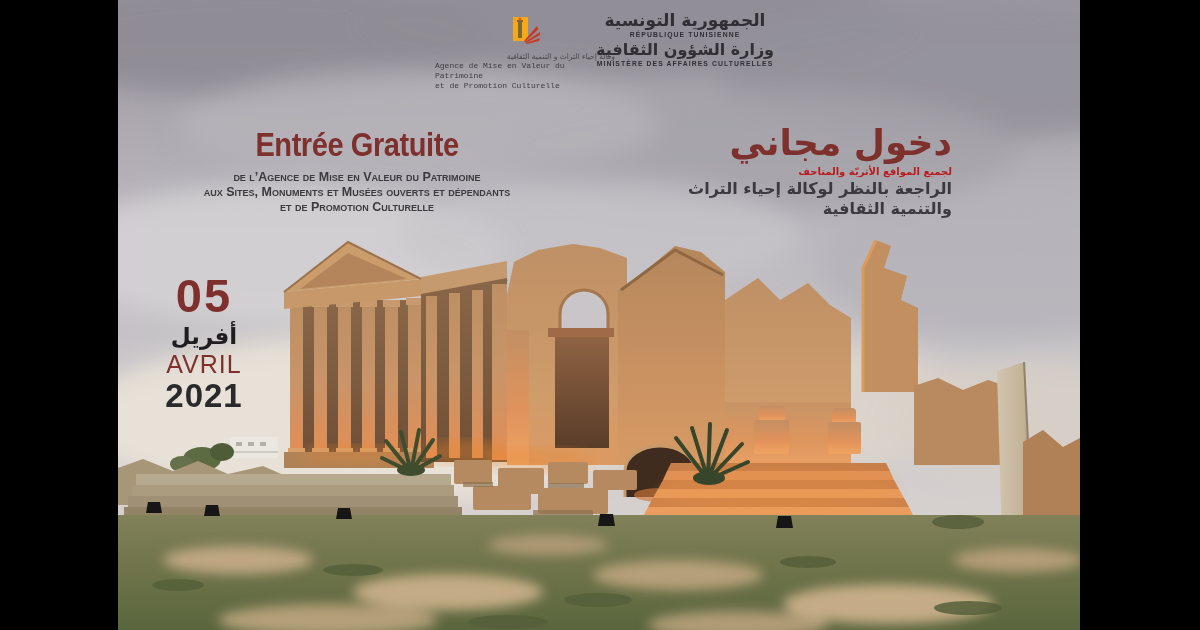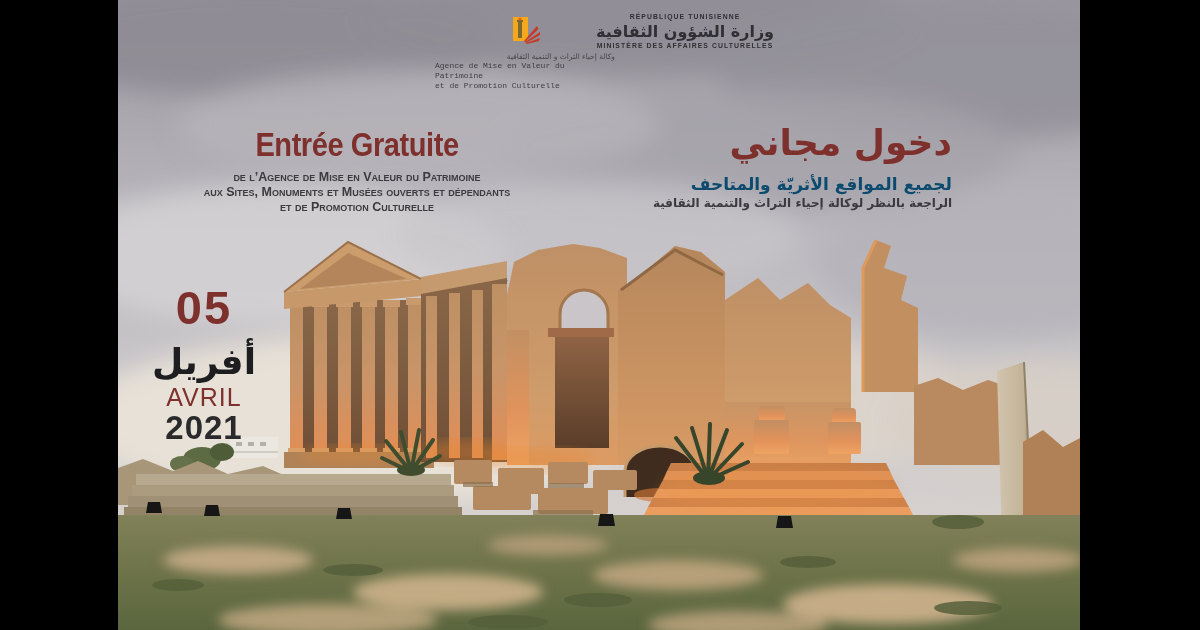--- a/index.html
+++ b/index.html
@@ -22,27 +22,27 @@
   .min-ar2{font-size:16px;font-weight:bold;line-height:1.05;margin-top:4px;}
 
   
   .fr-block{position:absolute;left:62px;top:128px;width:354px;text-align:center;}
   .fr-title{font-size:33px;font-weight:bold;color:#7e302d;letter-spacing:-0.5px;transform:scaleX(.88);transform-origin:50% 50%;line-height:1.05;}
   .fr-sub{margin-top:7px;font-size:12.5px;font-weight:bold;font-variant:small-caps;color:#3b3a3e;line-height:1.2;}
 
   
   .ar-block{position:absolute;right:128px;top:122px;width:330px;text-align:right;direction:rtl;}
   .ar-title{font-size:36px;font-weight:bold;color:#7e302d;line-height:1.15;letter-spacing:1px;}
-  .ar-sub1{font-size:17px;font-weight:bold;color:#0c4a6e;margin-top:11px;line-height:1.25;}
-  .ar-sub2{font-size:12px;font-weight:bold;color:#3b3a3e;line-height:1.25;}
-
-  
-  .date-block{position:absolute;left:8px;top:284px;width:156px;text-align:center;}
+  .ar-sub1{font-size:10px;font-weight:bold;color:#b91c1c;margin-top:3px;line-height:1.25;}
+  .ar-sub2{font-size:16px;font-weight:bold;color:#3b3a3e;line-height:1.25;}
+
+  
+  .date-block{position:absolute;left:8px;top:272px;width:156px;text-align:center;}
   .date-day{font-size:47px;font-weight:bold;color:#7e302d;letter-spacing:2px;line-height:1;}
-  .date-month-ar{font-size:36px;font-weight:bold;color:#1e1e21;line-height:1.1;margin-top:11px;}
+  .date-month-ar{font-size:23px;font-weight:bold;color:#1e1e21;line-height:1.1;margin-top:5px;}
   .date-month-fr{font-size:25px;font-weight:normal;color:#7e302d;letter-spacing:1px;line-height:1.05;margin-top:2px;}
   .date-year{font-size:33px;font-weight:bold;color:#2a2a2d;letter-spacing:1px;line-height:1.05;margin-top:1px;}
 </style>
 </head>
 <body>
 
 <div class="poster">
 
   <svg class="scene" viewBox="0 0 962 630" preserveAspectRatio="none" aria-hidden="true">
     <defs>
@@ -311,20 +311,21 @@
           <polygon points="16,26 31,16 31,19 17,27"></polygon>
           <polygon points="17,27 31,22 30,25 18,28"></polygon>
         </g>
       </svg>
       <div class="agency-ar ar" dir="rtl">وكالة إحياء التراث و التنمية الثقافية</div>
       <div class="agency-fr">Agence de Mise en Valeur du Patrimoine</div>
       <div class="agency-fr">et de Promotion Culturelle</div>
     </div>
 
     <div class="ministry">
+      <div class="min-ar1 ar" dir="rtl">الجمهورية التونسية</div>
       <div class="min-fr">RÉPUBLIQUE TUNISIENNE</div>
       <div class="min-ar2 ar" dir="rtl">وزارة الشؤون الثقافية</div>
       <div class="min-fr">MINISTÈRE DES AFFAIRES CULTURELLES</div>
     </div>
 
     <div class="fr-block">
       <div class="fr-title">Entrée Gratuite</div>
       <div class="fr-sub">
         <div>de l’Agence de Mise en Valeur du Patrimoine</div>
         <div>aux Sites, Monuments et Musées ouverts et dépendants</div>

